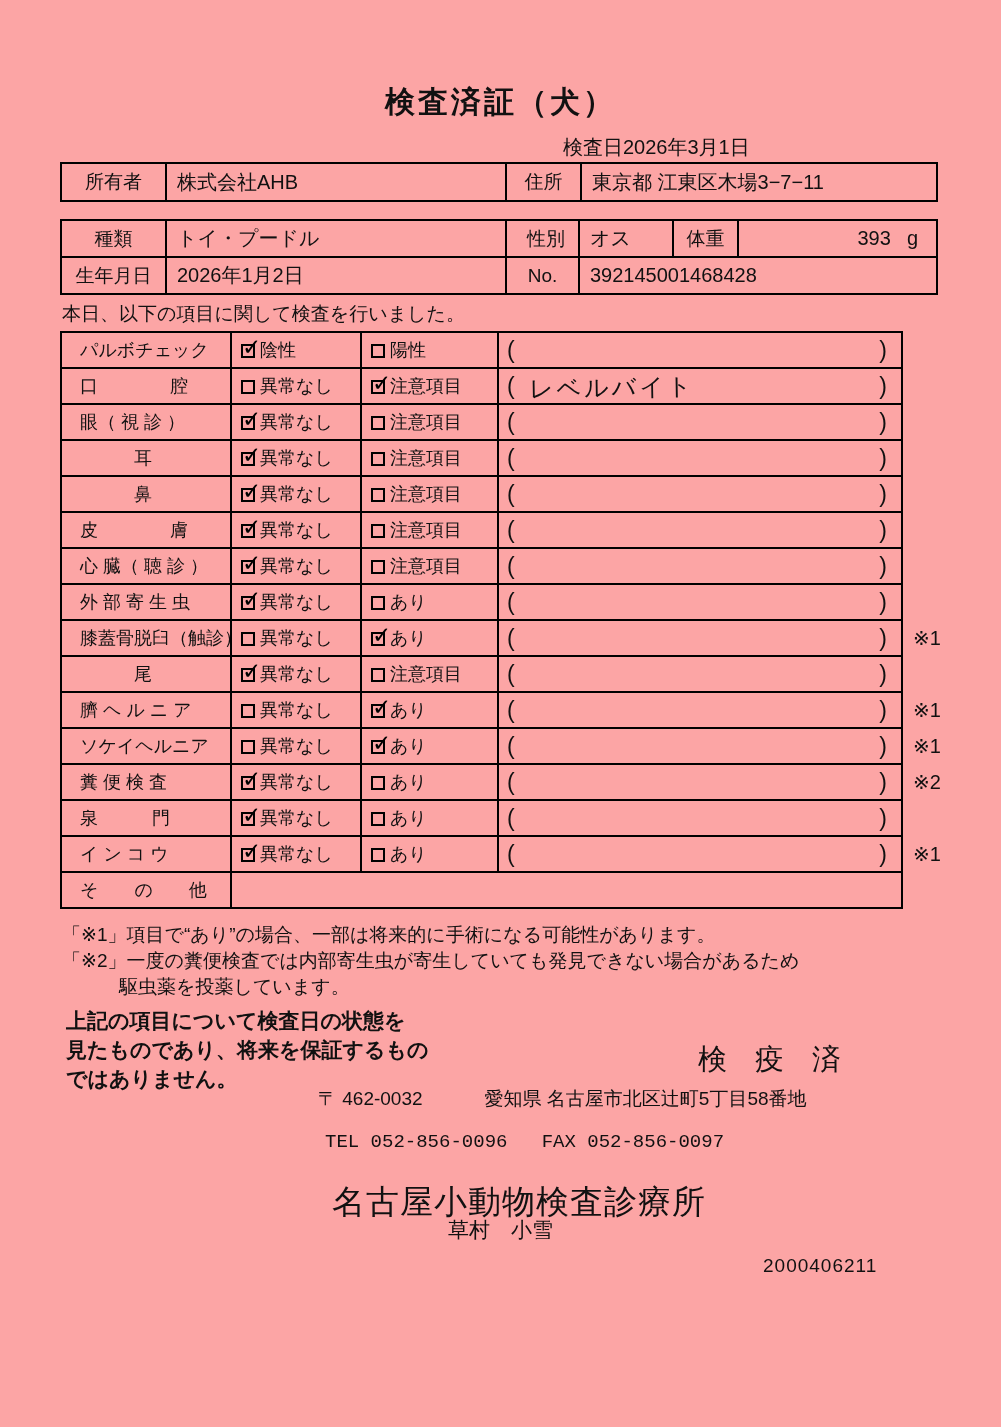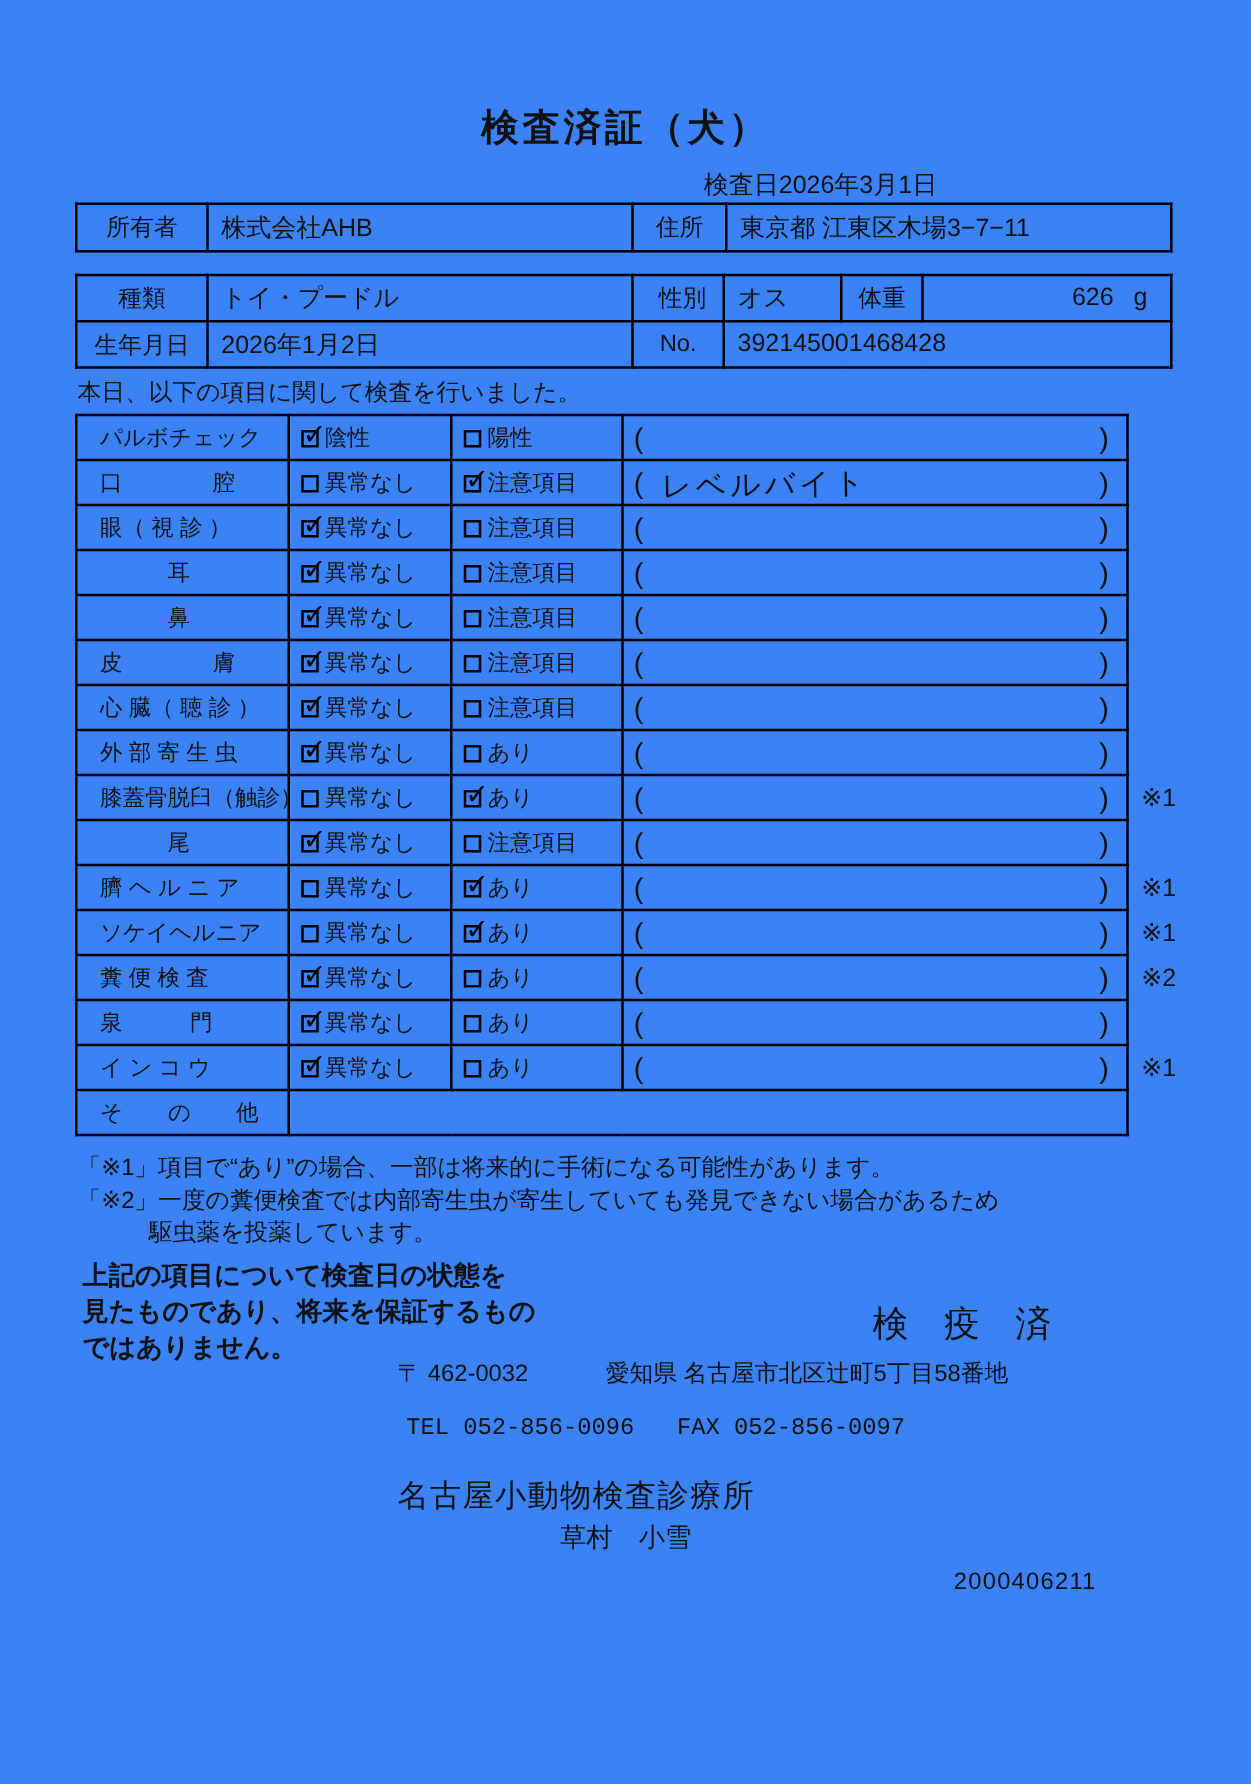--- a/index.html
+++ b/index.html
@@ -2,21 +2,21 @@
 <html><head>
 <meta charset="utf-8">
 <style>
   * { box-sizing: border-box; margin: 0; padding: 0; }
   html, body { background: #e8e8e8; }
   .page {
     position: relative;
     width: 1001px;
     height: 1427px;
     margin: 0 auto;
-    background: #3b82f6;
+    background: #fca5a5;
     color: #111;
     font-family: "Liberation Sans", "DejaVu Sans", sans-serif;
     overflow: hidden;
   }
   .title {
     position: absolute; top: 82px; left: 0; width: 100%;
     text-align: center; font-size: 30px; font-weight: bold; letter-spacing: 3px;
   }
   .date-row {
     position: absolute; top: 134px; left: 563px; width: 373px;
@@ -51,21 +51,21 @@
   .paren { font-size: 23px; font-weight: 300; }
   .note { flex: 1; margin-left: 14px; text-align: left; }
   .handwritten { font-size: 24px; letter-spacing: 3px; transform: rotate(-1deg); display: inline-block; }
   .c-mark { border: none; font-size: 20px; padding-left: 10px; background: transparent; }
   .footnotes { position: absolute; top: 922px; left: 62px; font-size: 19px; line-height: 26px; }
   .fn-indent { margin-left: 57px; }
   .disclaimer { position: absolute; top: 1006px; left: 66px; font-size: 21px; font-weight: bold; line-height: 29px; }
   .stamp { position: absolute; top: 1040px; left: 698px; font-size: 29px; letter-spacing: 10px; }
   .addr-row { position: absolute; top: 1086px; left: 318px; display: flex; gap: 62px; font-size: 19px; }
   .tel-row { position: absolute; top: 1131px; left: 325px; font-size: 19px; font-family: "Liberation Mono", "DejaVu Sans Mono", monospace; white-space: pre; }
-  .clinic-name { position: absolute; top: 1180px; left: 318px; font-size: 25px; letter-spacing: 1px; }
+  .clinic-name { position: absolute; top: 1180px; left: 332px; font-size: 33px; letter-spacing: 1px; }
   .person-name { position: absolute; top: 1216px; left: 448px; font-size: 21px; }
   .doc-code { position: absolute; top: 1255px; left: 763px; font-size: 19px; letter-spacing: 1px; }
 </style>
 </head>
 <body>
 
 <div class="page">
 
   <div class="title">検査済証（犬）</div>
 
@@ -102,21 +102,21 @@
       </colgroup>
     <tbody>
         <tr>
       <td class="lab">種類</td>
       <td class="val">トイ・プードル</td>
       <td class="lab-left">性別</td>
       <td class="val">オス</td>
       <td class="lab">体重</td>
       <td>
         <div class="wt-wrap">
-          <span>626</span>
+          <span>393</span>
           <span>g</span>
         </div>
       </td>
     </tr>
     <tr>
       <td class="lab">生年月日</td>
       <td class="val">2026年1月2日</td>
       <td class="lab">No.</td>
       <td class="val" colspan="3">392145001468428</td>
     </tr>

